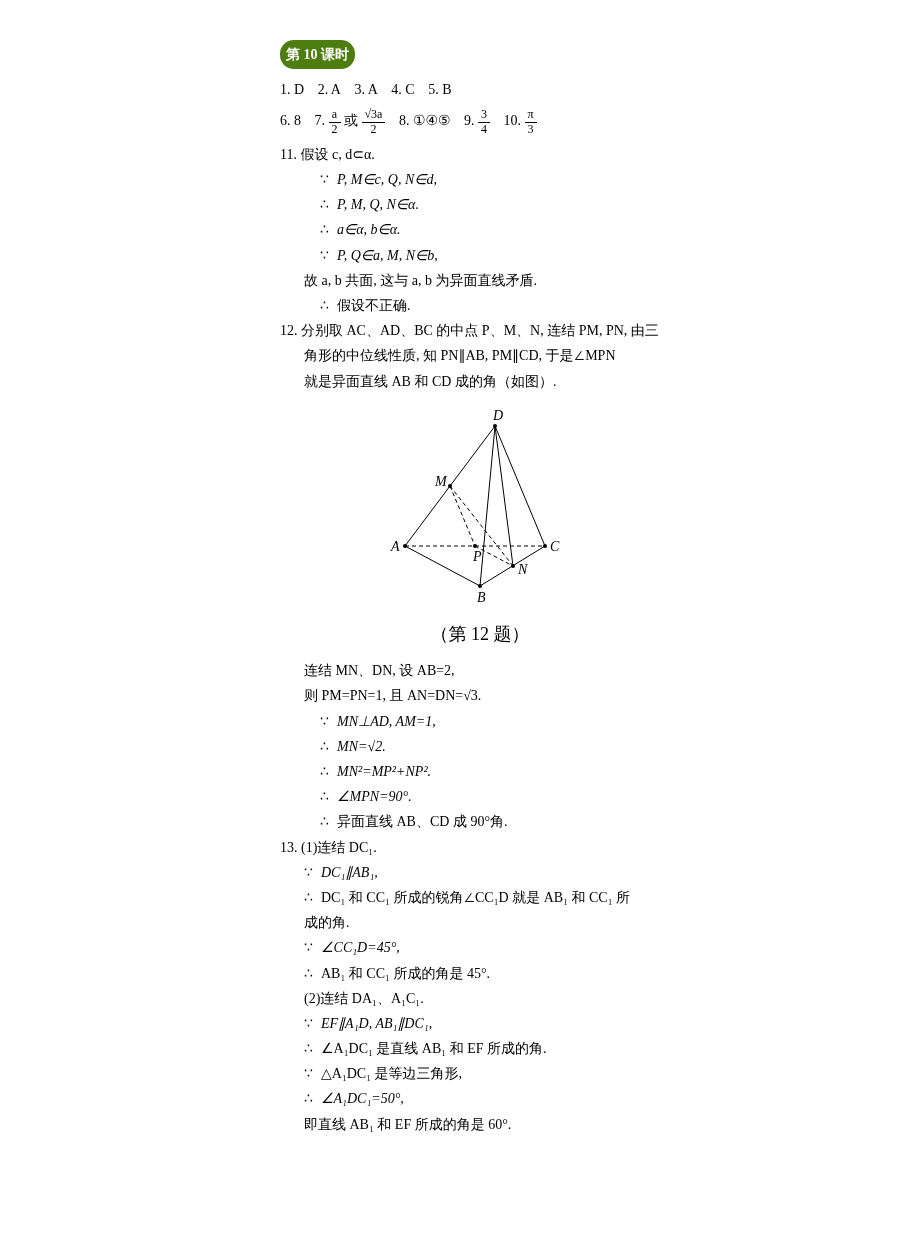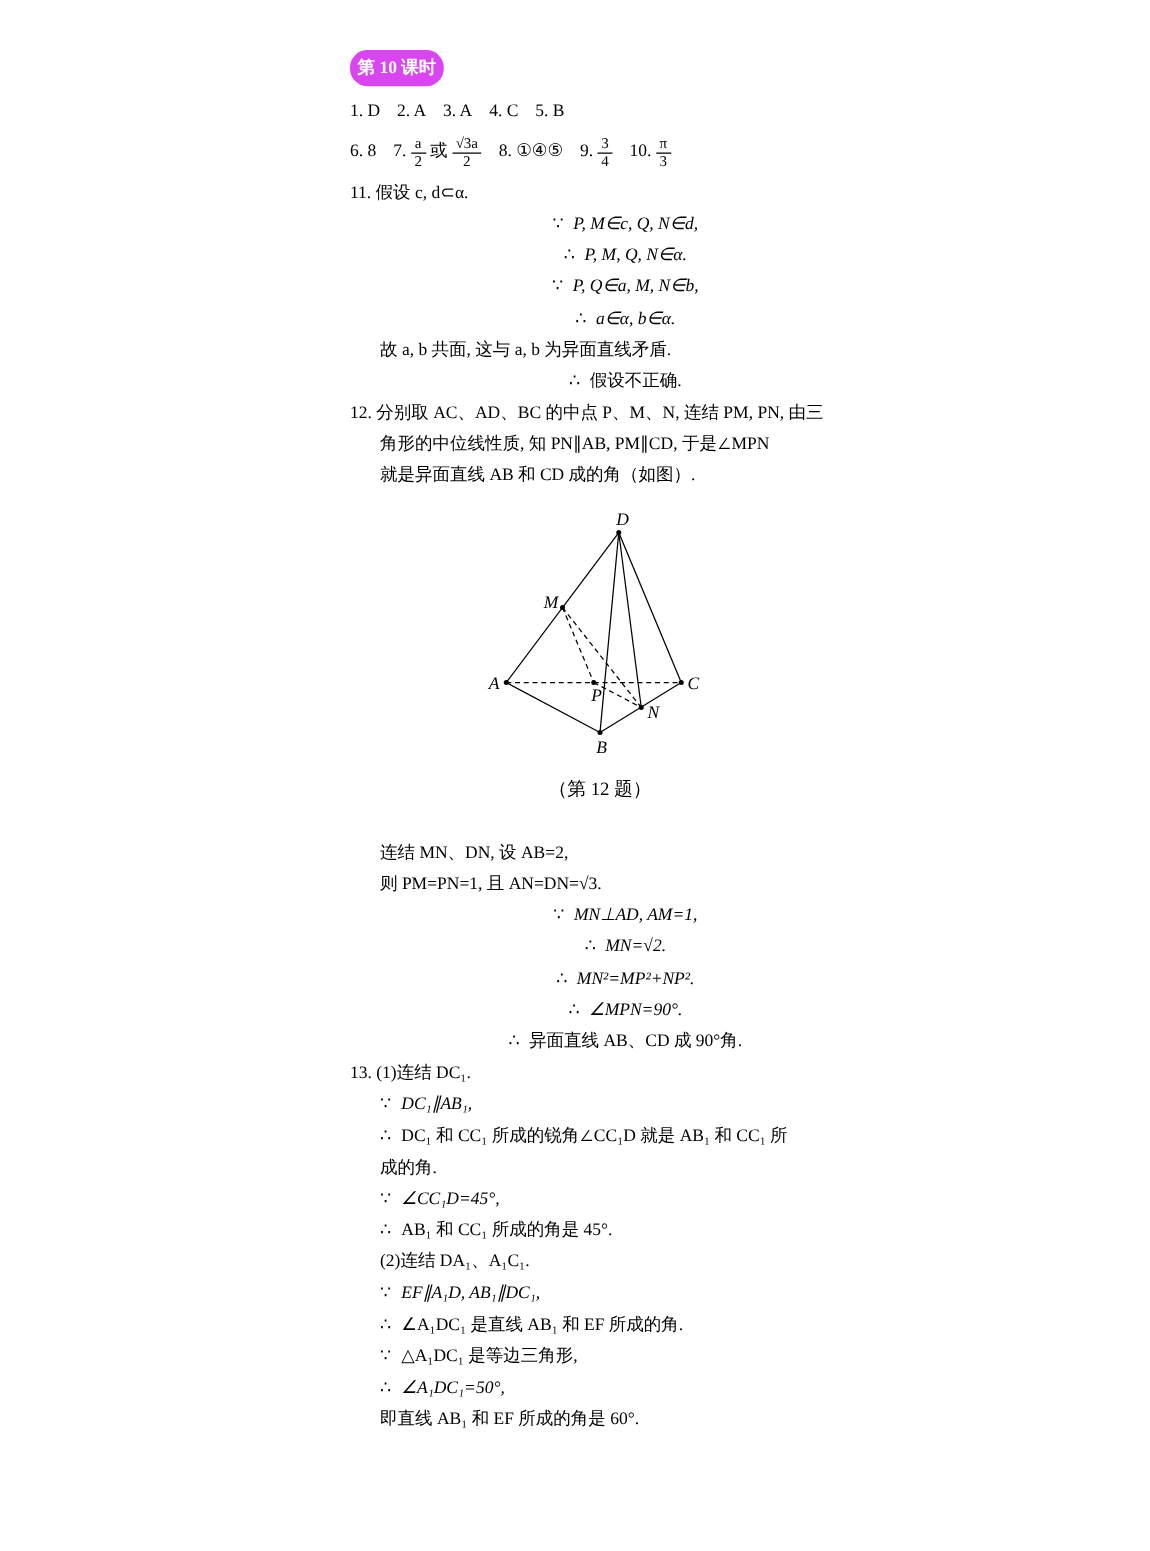--- a/index.html
+++ b/index.html
@@ -7,21 +7,21 @@
       font-size: 14px;
       line-height: 1.8;
       color: #000;
       background: #fff;
       margin: 0;
       padding: 40px 0 0 280px;
       width: 920px;
       box-sizing: border-box;
     }
     .lesson-header {
-      background: #d946ef;
+      background: #4d7c0f;
       color: #fff;
       display: inline-block;
       padding: 2px 6px;
       font-weight: bold;
       margin-bottom: 8px;
       border-radius: 14px;
     }
     .content-block {
       max-width: 400px;
     }
@@ -46,34 +46,33 @@
     }
     .frac .den {
       display: block;
       padding: 0 3px;
     }
     .indent {
       padding-left: 24px;
     }
     .further-indent {
       padding-left: 40px;
-      text-align: center;
     }
     .tri {
       display: inline-block;
       width: 10px;
     }
     .diagram {
       text-align: center;
       margin: 12px 0 4px 0;
     }
     .caption {
       text-align: center;
-      font-size: 15px;
-      margin-bottom: 24px;
+      font-size: 18px;
+      margin-bottom: 8px;
     }
     .italic {
       font-style: italic;
       font-family: "Times New Roman", serif;
     }
   </style>
 </head>
 <body>
 
 <div class="content-block">
@@ -104,22 +103,22 @@
     <span class="answer-item">
       <span>10. </span>
       <span class="frac"><span class="num">π</span><span class="den">3</span></span>
     </span>
   </div>
 
   <div>
     <div>11. 假设 c, d⊂α.</div>
     <div class="further-indent"><span class="tri">∵</span>&nbsp;&nbsp;<span class="italic">P, M∈c, Q, N∈d,</span></div>
     <div class="further-indent"><span class="tri">∴</span>&nbsp;&nbsp;<span class="italic">P, M, Q, N∈α.</span></div>
+    <div class="further-indent"><span class="tri">∴</span>&nbsp;&nbsp;<span class="italic">a∈α, b∈α.</span></div>
     <div class="further-indent"><span class="tri">∵</span>&nbsp;&nbsp;<span class="italic">P, Q∈a, M, N∈b,</span></div>
-    <div class="further-indent"><span class="tri">∴</span>&nbsp;&nbsp;<span class="italic">a∈α, b∈α.</span></div>
     <div class="indent">故 a, b 共面, 这与 a, b 为异面直线矛盾.</div>
     <div class="further-indent"><span class="tri">∴</span>&nbsp;&nbsp;<span>假设不正确.</span></div>
   </div>
 
   <div>
     <div>12. 分别取 AC、AD、BC 的中点 P、M、N, 连结 PM, PN, 由三</div>
     <div class="indent">角形的中位线性质, 知 PN∥AB, PM∥CD, 于是∠MPN</div>
     <div class="indent">就是异面直线 AB 和 CD 成的角（如图）.</div>
 
     <div class="diagram">

